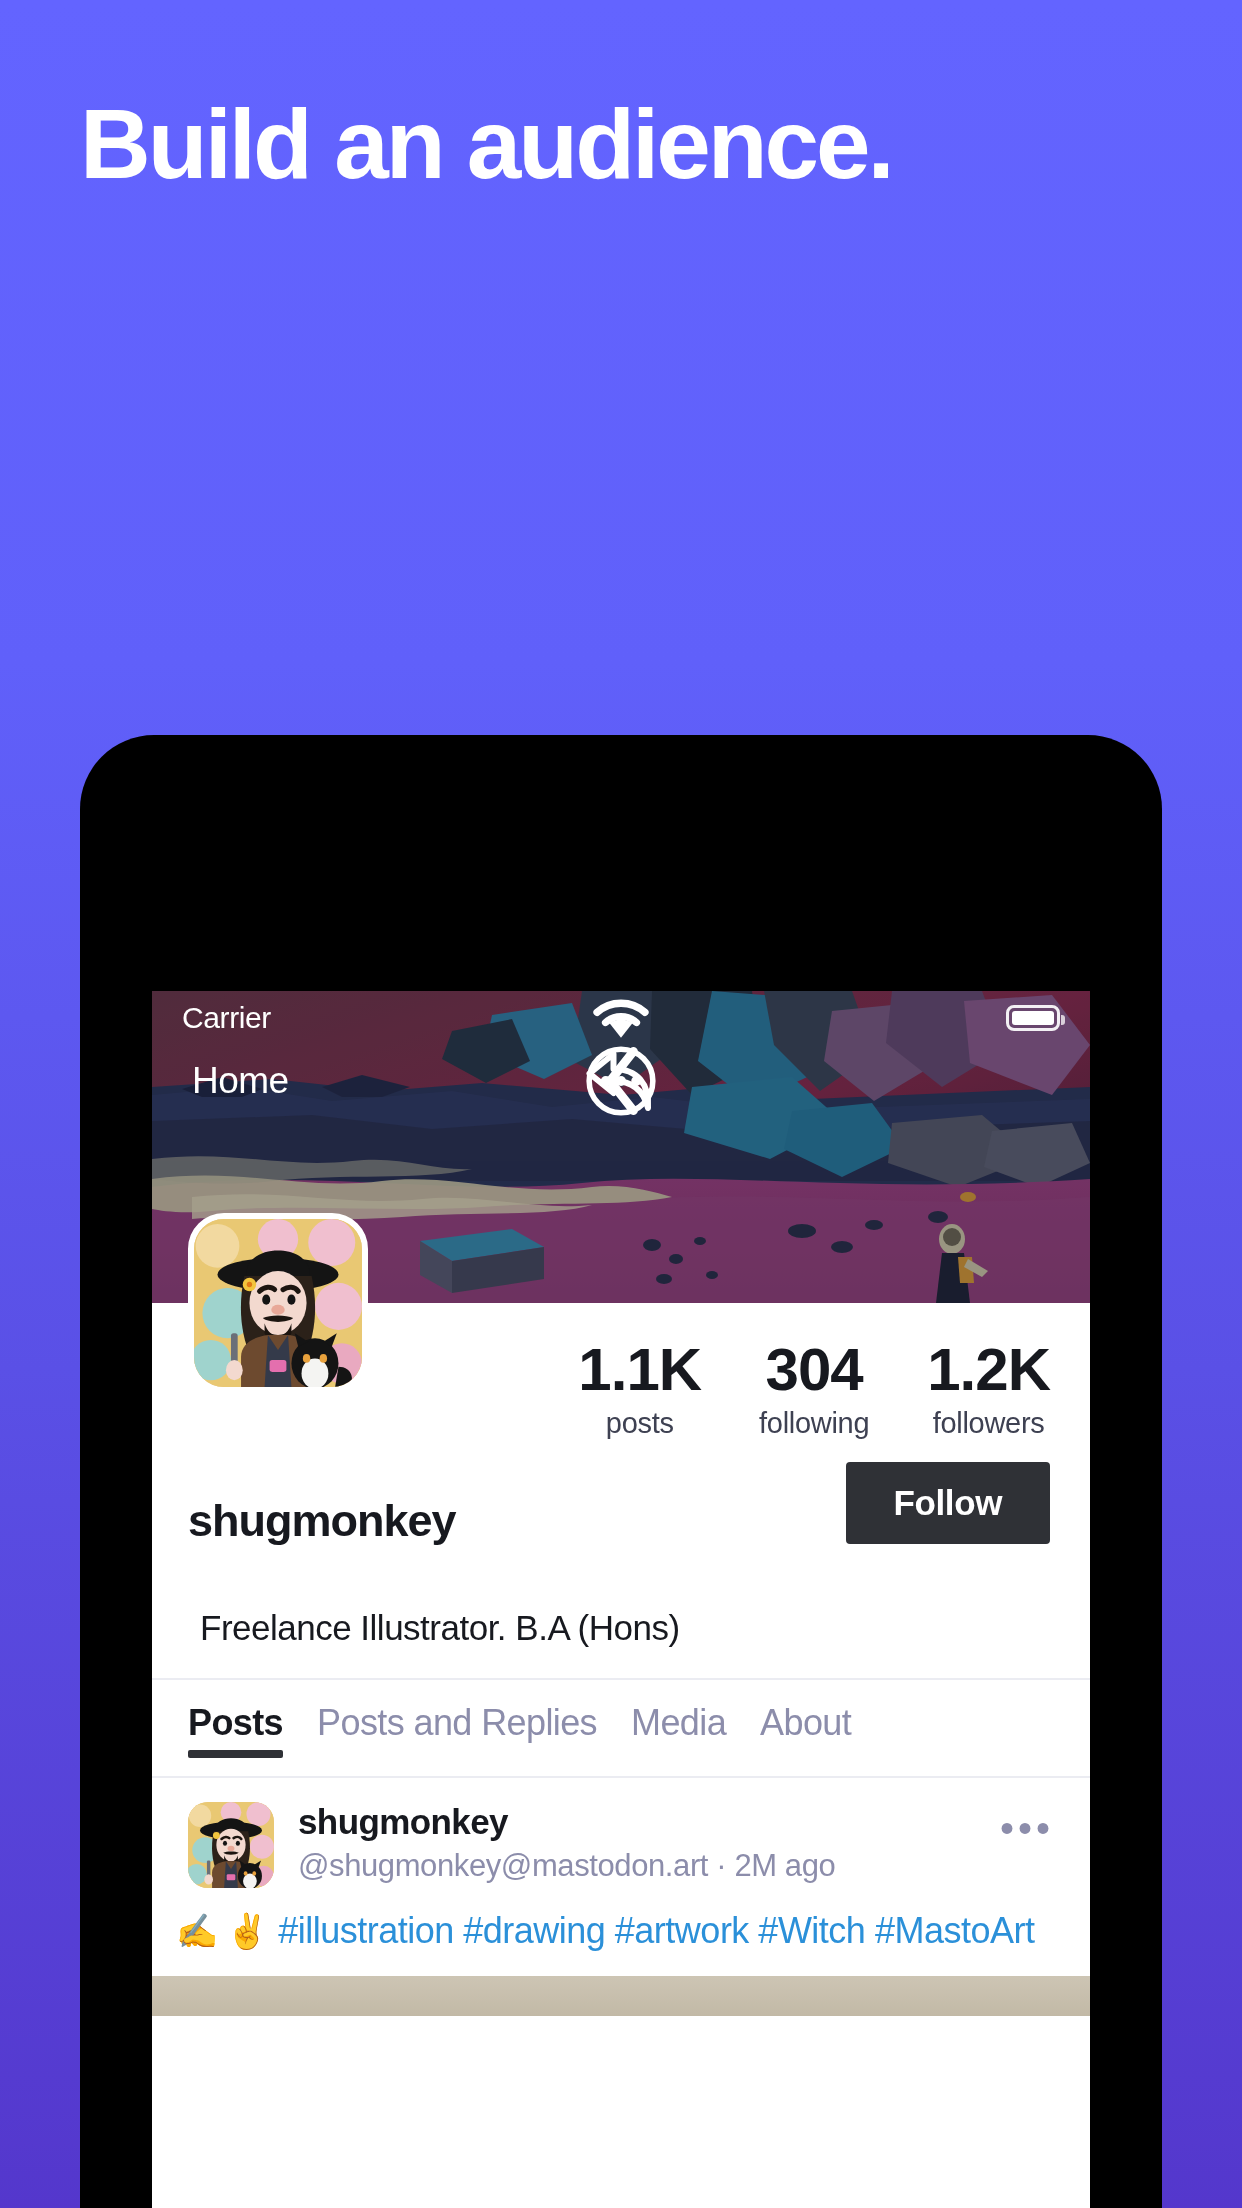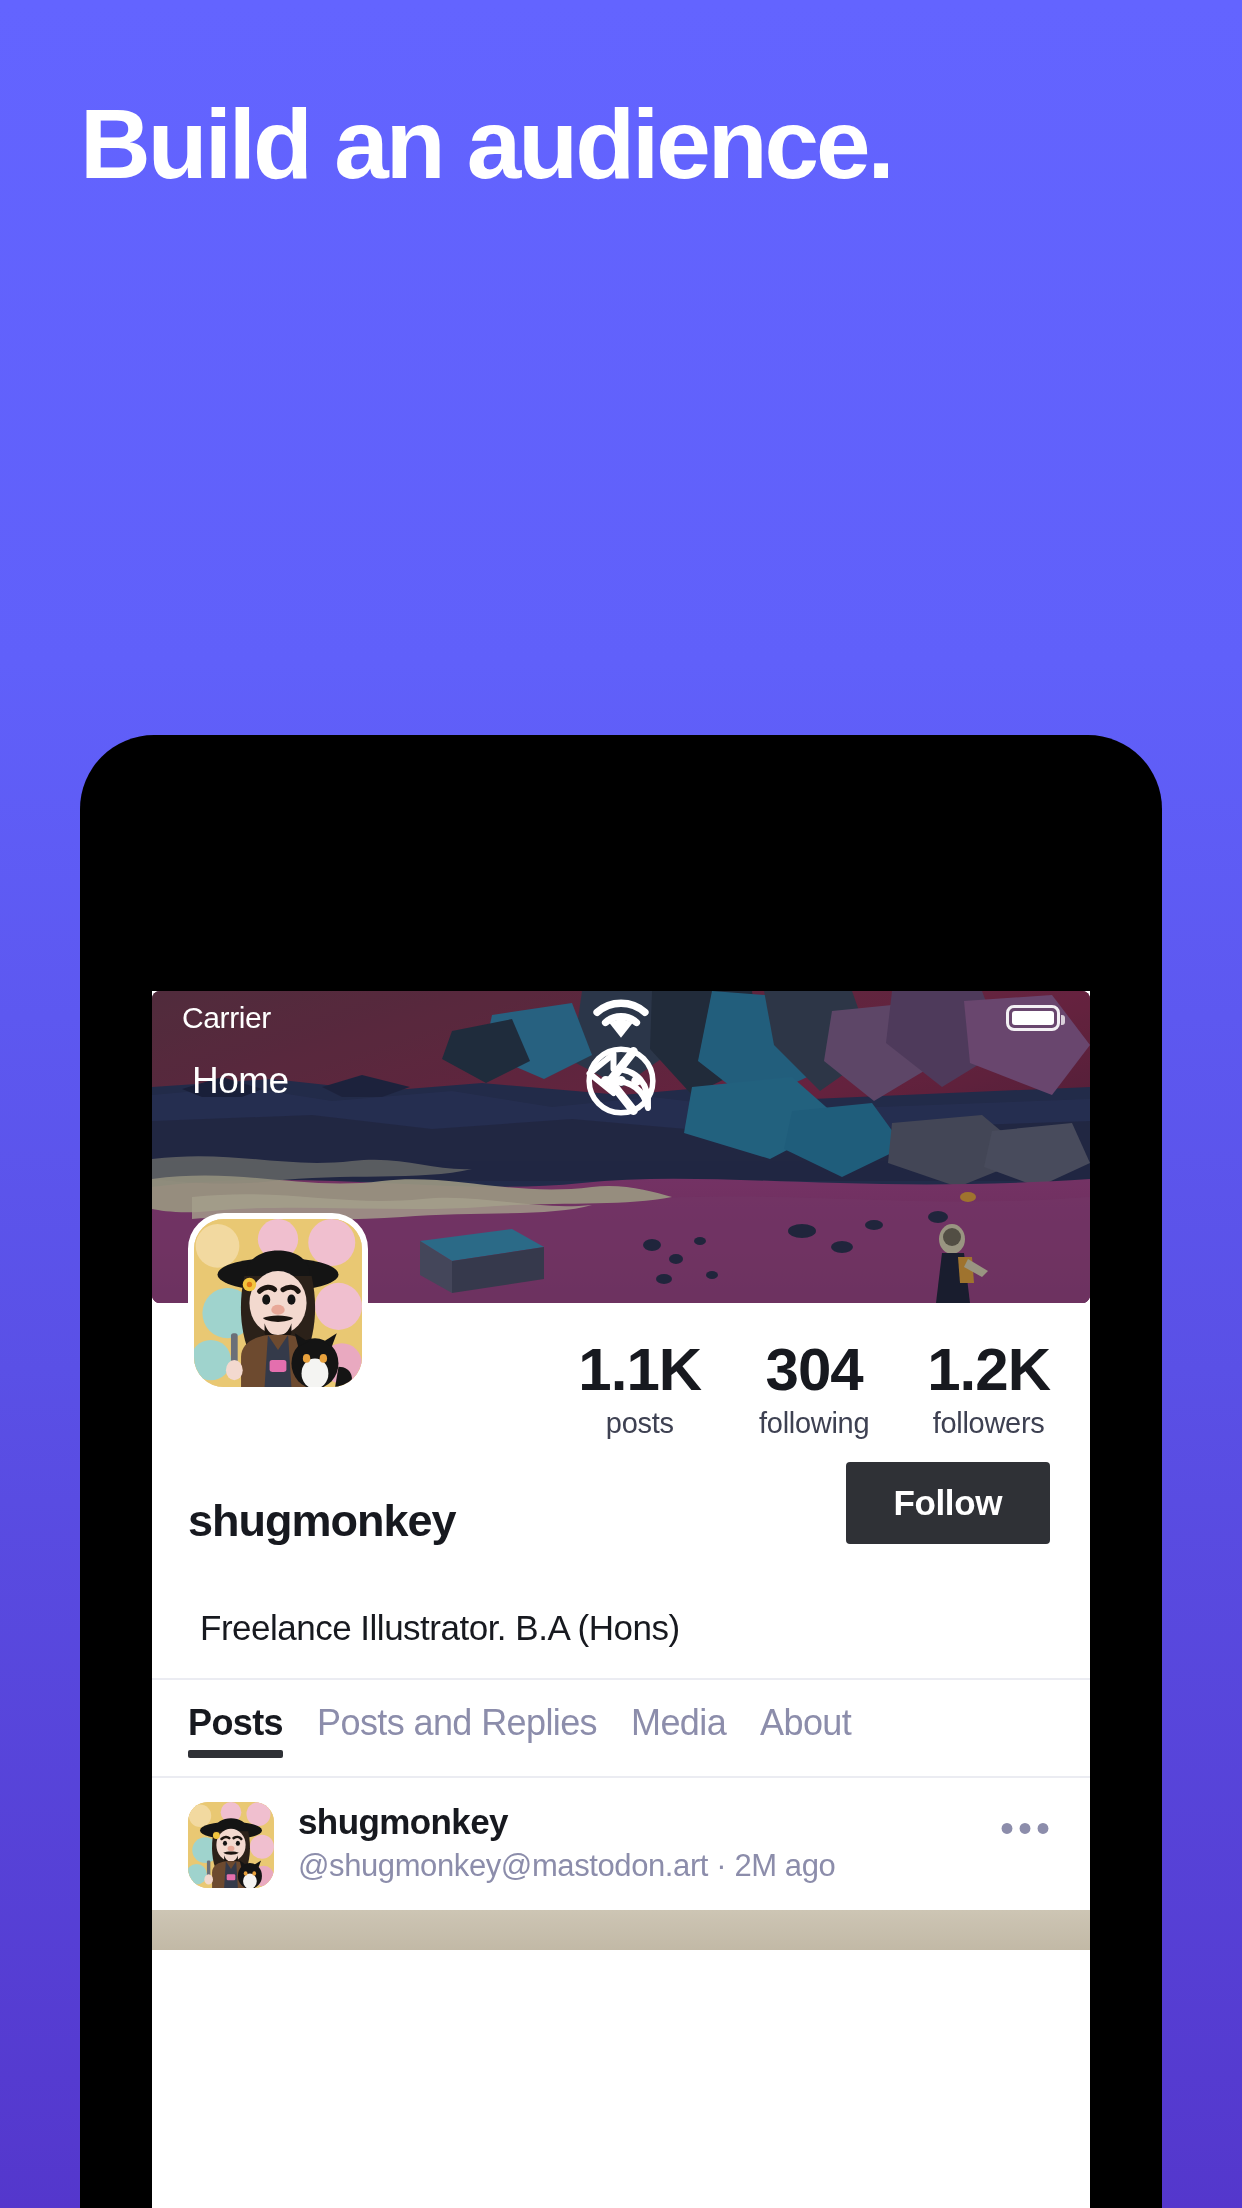--- a/index.html
+++ b/index.html
@@ -49,21 +49,20 @@
     background:#ffffff;
     overflow:hidden;
   }
 
   
   .banner {
     position:relative;
     width:100%; height:312px;
     overflow:hidden;
     background:#3a2740;
-    border-radius:8px;
   }
   .banner svg { position:absolute; inset:0; width:100%; height:100%; display:block; }
 
   
   .statusbar {
     position:absolute; left:0; top:0; width:100%; height:54px;
     display:flex; align-items:center;
     padding:0 30px;
     z-index:6;
   }
@@ -440,19 +439,23 @@
               <ellipse cx="77" cy="83" rx="2.2" ry="2.6" fill="#e8a13c"></ellipse>
             </svg>
           </div>
           <div class="post-meta">
             <div class="post-author">shugmonkey</div>
             <div class="post-sub">@shugmonkey@mastodon.art · 2M ago</div>
           </div>
           <div class="post-more">•••</div>
         </div>
 
+        <div class="post-body">
+          <span class="emoji">✍️ ✌️</span>
+          <span class="tag">#illustration #drawing #artwork #Witch #MastoArt</span>
+        </div>
 
         <div class="post-media"></div>
       </div>
     </div>
 
   </div>
 </div>
 
 </body></html>

